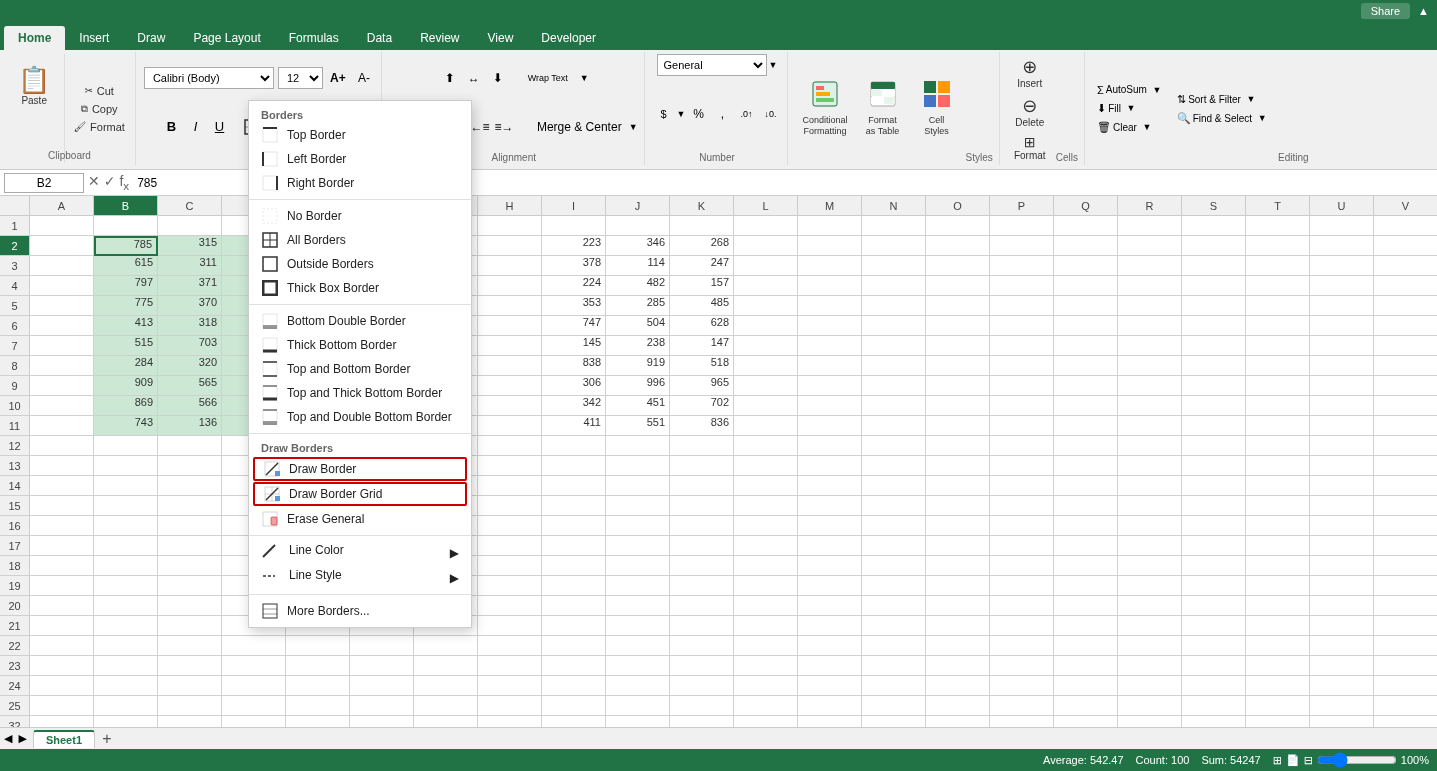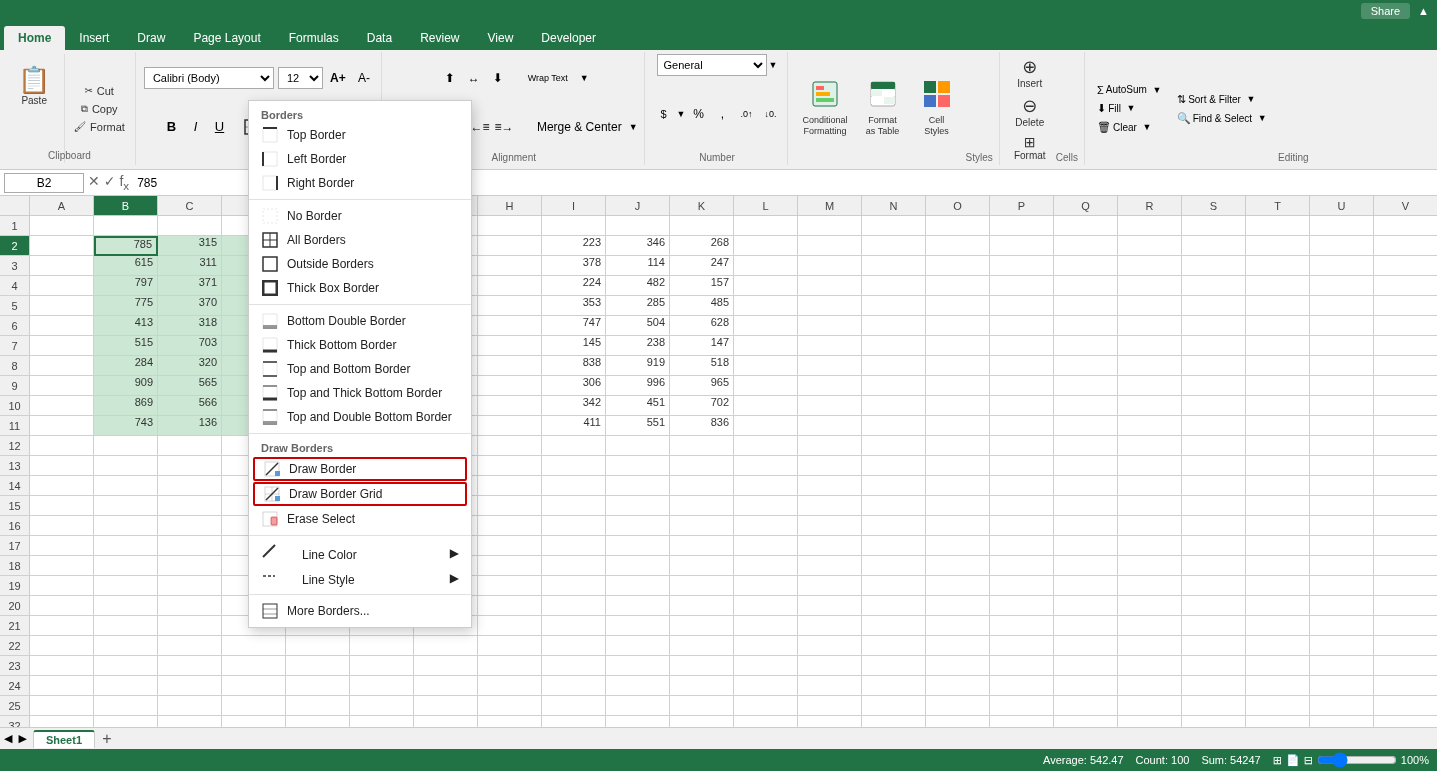--- a/index.html
+++ b/index.html
@@ -297,22 +297,22 @@
       display: flex;
       align-items: center;
       padding: 3px 12px;
       cursor: pointer;
       gap: 8px;
       color: #222;
       justify-content: space-between;
     }
     .menu-item-with-arrow .left-part {
       display: flex;
-      align-items: flex-end;
-      gap: 25px;
+      align-items: flex-start;
+      gap: 12px;
     }
 
     
     .sheet-tabs {
       height: 22px;
       background: #f0f0f0;
       border-top: 1px solid #ccc;
       display: flex;
       align-items: center;
       padding: 0 4px;
@@ -1541,21 +1541,21 @@
     <span>Draw Border Grid</span>
   </div>
 
   <div class="menu-item">
     <div class="menu-icon">
       <svg width="16" height="16">
           <rect x="1" y="1" width="14" height="14" fill="none" stroke="#aaa" stroke-width="0.5"></rect>
           <rect x="9" y="6" width="6" height="8" rx="1" fill="#f0a0a0" stroke="#c00" stroke-width="0.5"></rect>
         </svg>
     </div>
-    <span>Erase Select</span>
+    <span>Erase General</span>
   </div>
 
   <div class="menu-separator"></div>
 
   <div class="menu-item-with-arrow">
     <div class="left-part">
       <div class="menu-icon">
         <svg width="16" height="16">
             <line x1="2" y1="14" x2="14" y2="2" stroke="#333" stroke-width="2"></line>
           </svg>

